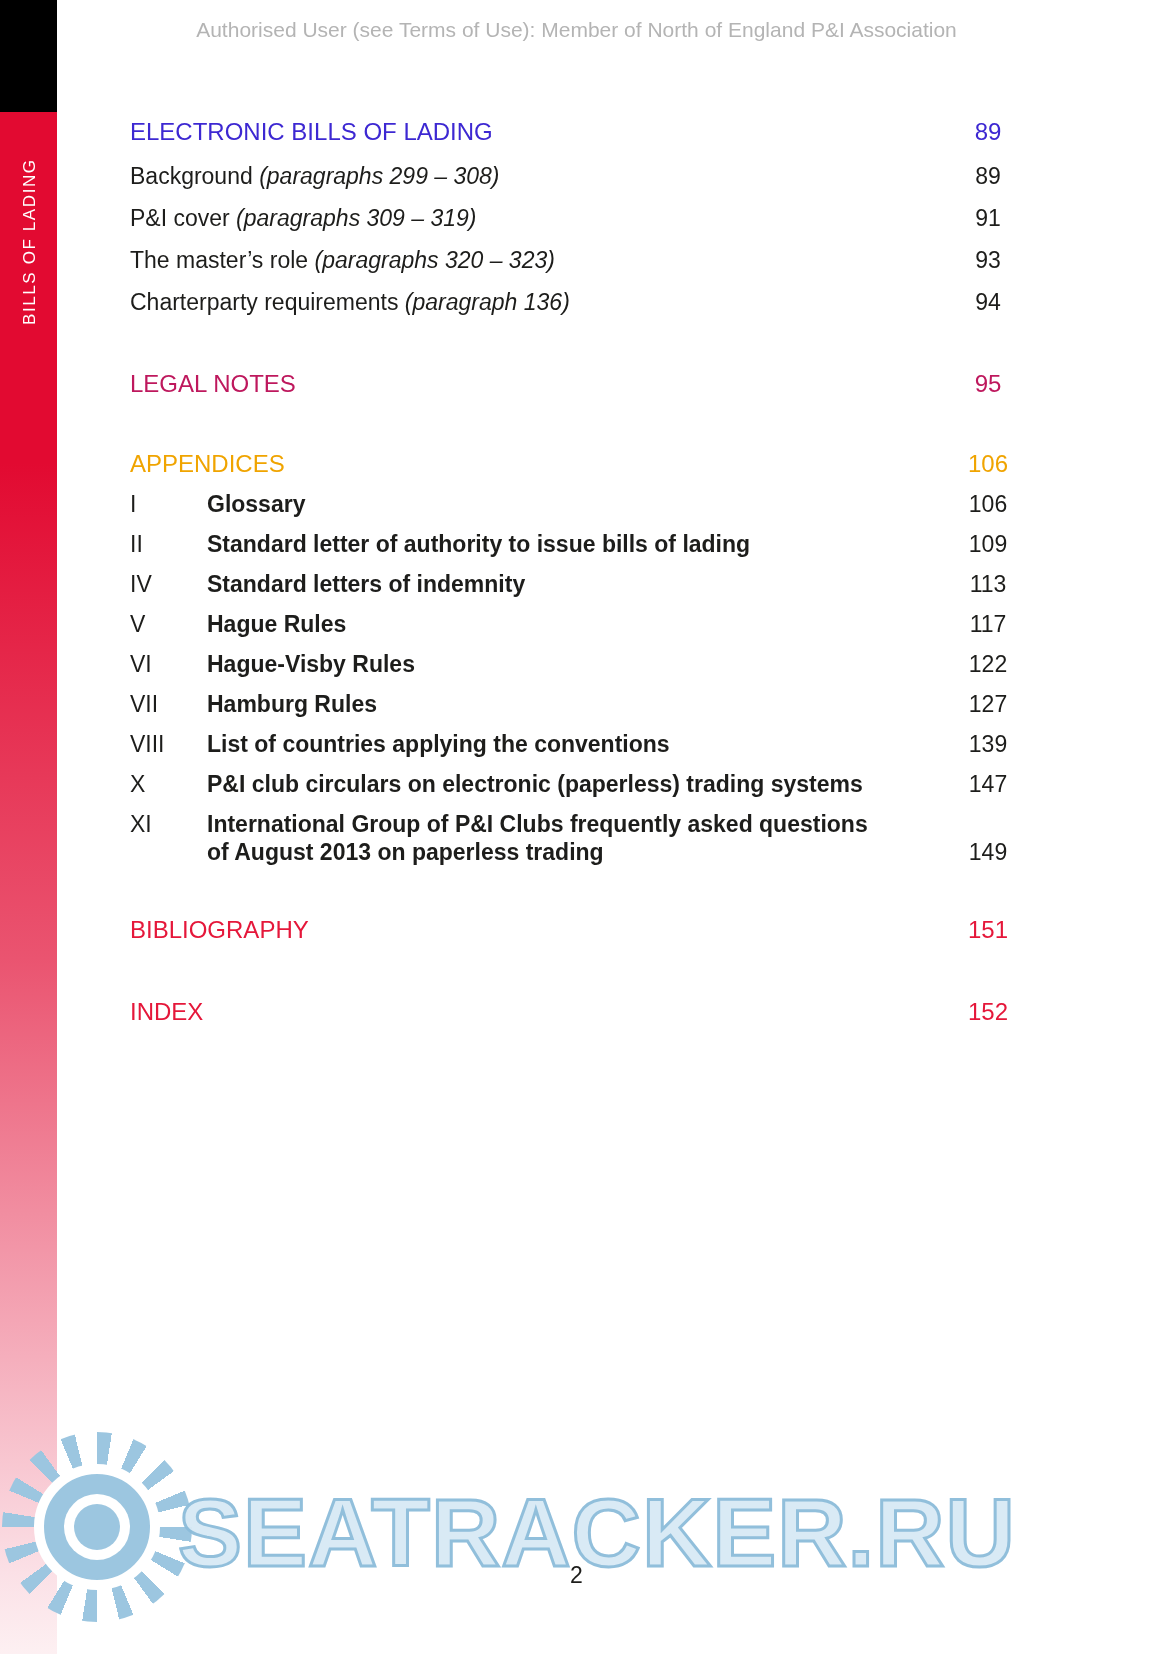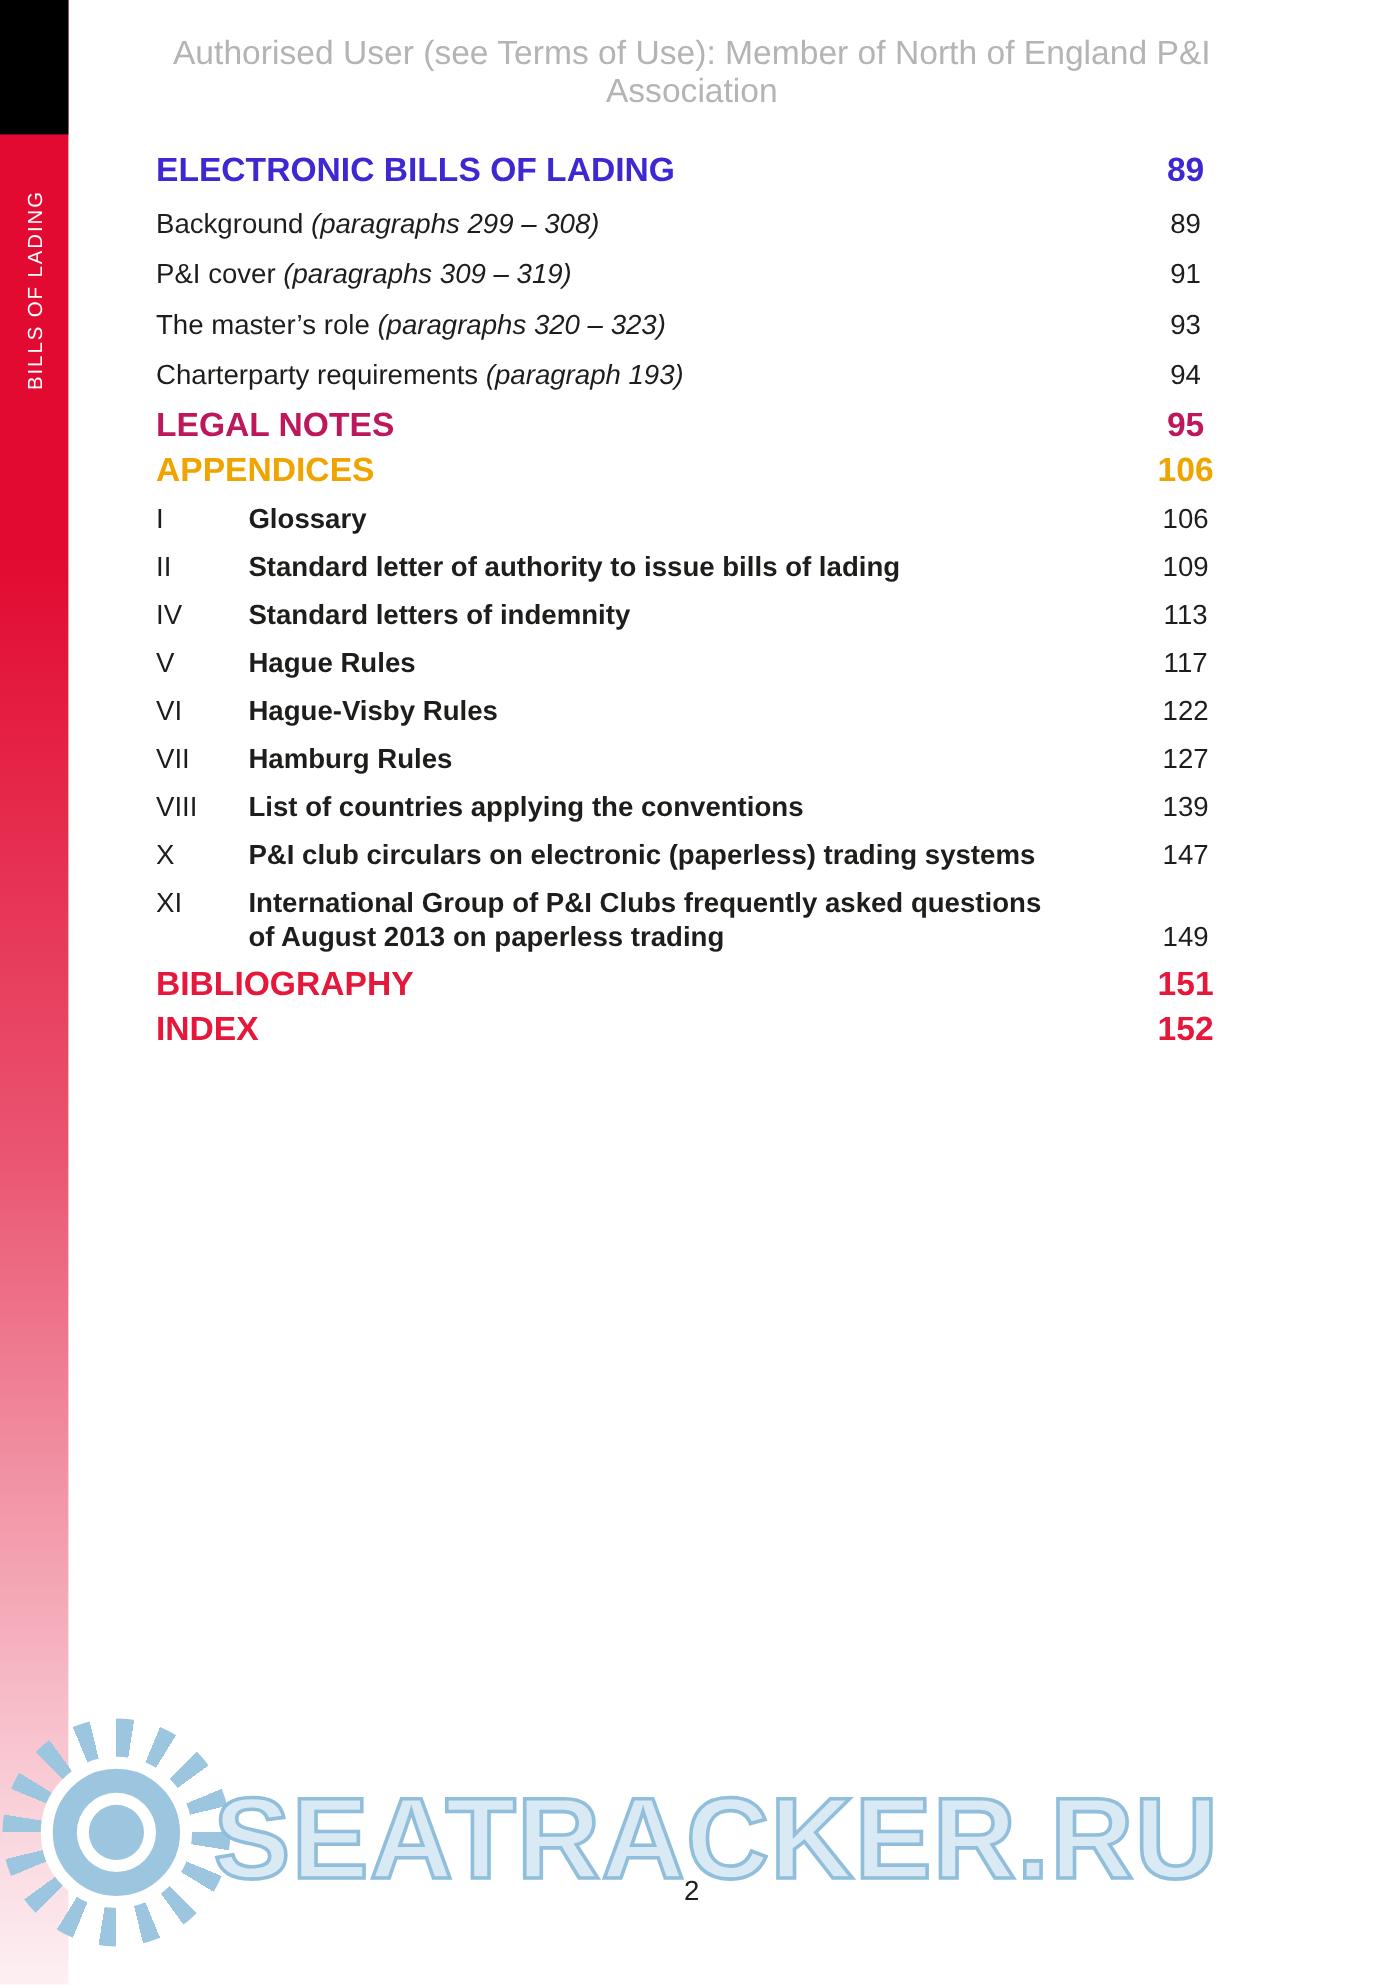--- a/index.html
+++ b/index.html
@@ -14,38 +14,38 @@
     background:linear-gradient(180deg,#e20a31 0%,#e20a31 28%,#ea5470 58%,#f5aebc 82%,#fbe0e6 95%,#fdf0f2 100%);
   }
   .side-strip-black { position:absolute; left:0; top:0; width:57px; height:112px; background:#000000; }
   .side-label {
     position:absolute; left:20px; top:325px; transform:rotate(-90deg); transform-origin:0 0;
     white-space:nowrap; color:#ffffff; font-size:17px; letter-spacing:1.6px;
   }
 
   
   .page-header {
-    position:absolute; left:130px; top:28px; width:893px; text-align:center;
-    color:#b4b4b4; font-size:28px;
+    position:absolute; left:130px; top:18px; width:893px; text-align:center;
+    color:#b4b4b4; font-size:21px;
   }
 
   
   .toc { position:absolute; left:130px; top:118px; width:893px; color:#1d1d1b; }
   .toc-row { display:flex; align-items:baseline; font-size:23px; line-height:28px; }
   .toc-row.entry { margin-bottom:14px; }
   .toc-row.appendix { margin-bottom:12px; }
   .entry-text { flex:1; }
   .entry-text i { font-style:italic; }
   .page-num { min-width:70px; text-align:center; }
   .page-num.bottom { align-self:flex-end; }
   .numeral { width:77px; flex:none; }
   .appendix-label { flex:1;font-weight:bold; }
   .appendix-label .line { display:block; }
 
-  .toc-row.heading { font-weight:bold; font-size:28px;margin-top:10px; }
+  .toc-row.heading { font-weight:normal; font-size:24px; }
   .h-electronic { color:#3d28d2; margin-bottom:16px; }
   .h-legal      { color:#be185d; margin-top:54px; }
   .h-appendices { color:#f0a400; margin-top:52px; margin-bottom:12px; }
   .h-biblio     { color:#e5173a; margin-top:50px; }
   .h-index      { color:#e5173a; margin-top:54px; }
 
   
   .watermark-text {
     position:absolute; left:178px; top:1478px; width:960px;
     font-size:96px; font-weight:bold; letter-spacing:1px; white-space:nowrap;
@@ -90,21 +90,21 @@
     </div>
     <div class="toc-row entry">
       <span class="entry-text"><span>P&amp;I cover </span><i>(paragraphs 309 – 319)</i></span>
       <span class="page-num">91</span>
     </div>
     <div class="toc-row entry">
       <span class="entry-text"><span>The master’s role </span><i>(paragraphs 320 – 323)</i></span>
       <span class="page-num">93</span>
     </div>
     <div class="toc-row entry">
-      <span class="entry-text"><span>Charterparty requirements </span><i>(paragraph 193)</i></span>
+      <span class="entry-text"><span>Charterparty requirements </span><i>(paragraph 136)</i></span>
       <span class="page-num">94</span>
     </div>
 
     <div class="toc-row heading h-legal">
       <span class="entry-text">LEGAL NOTES</span>
       <span class="page-num">95</span>
     </div>
 
     <div class="toc-row heading h-appendices">
       <span class="entry-text">APPENDICES</span>

